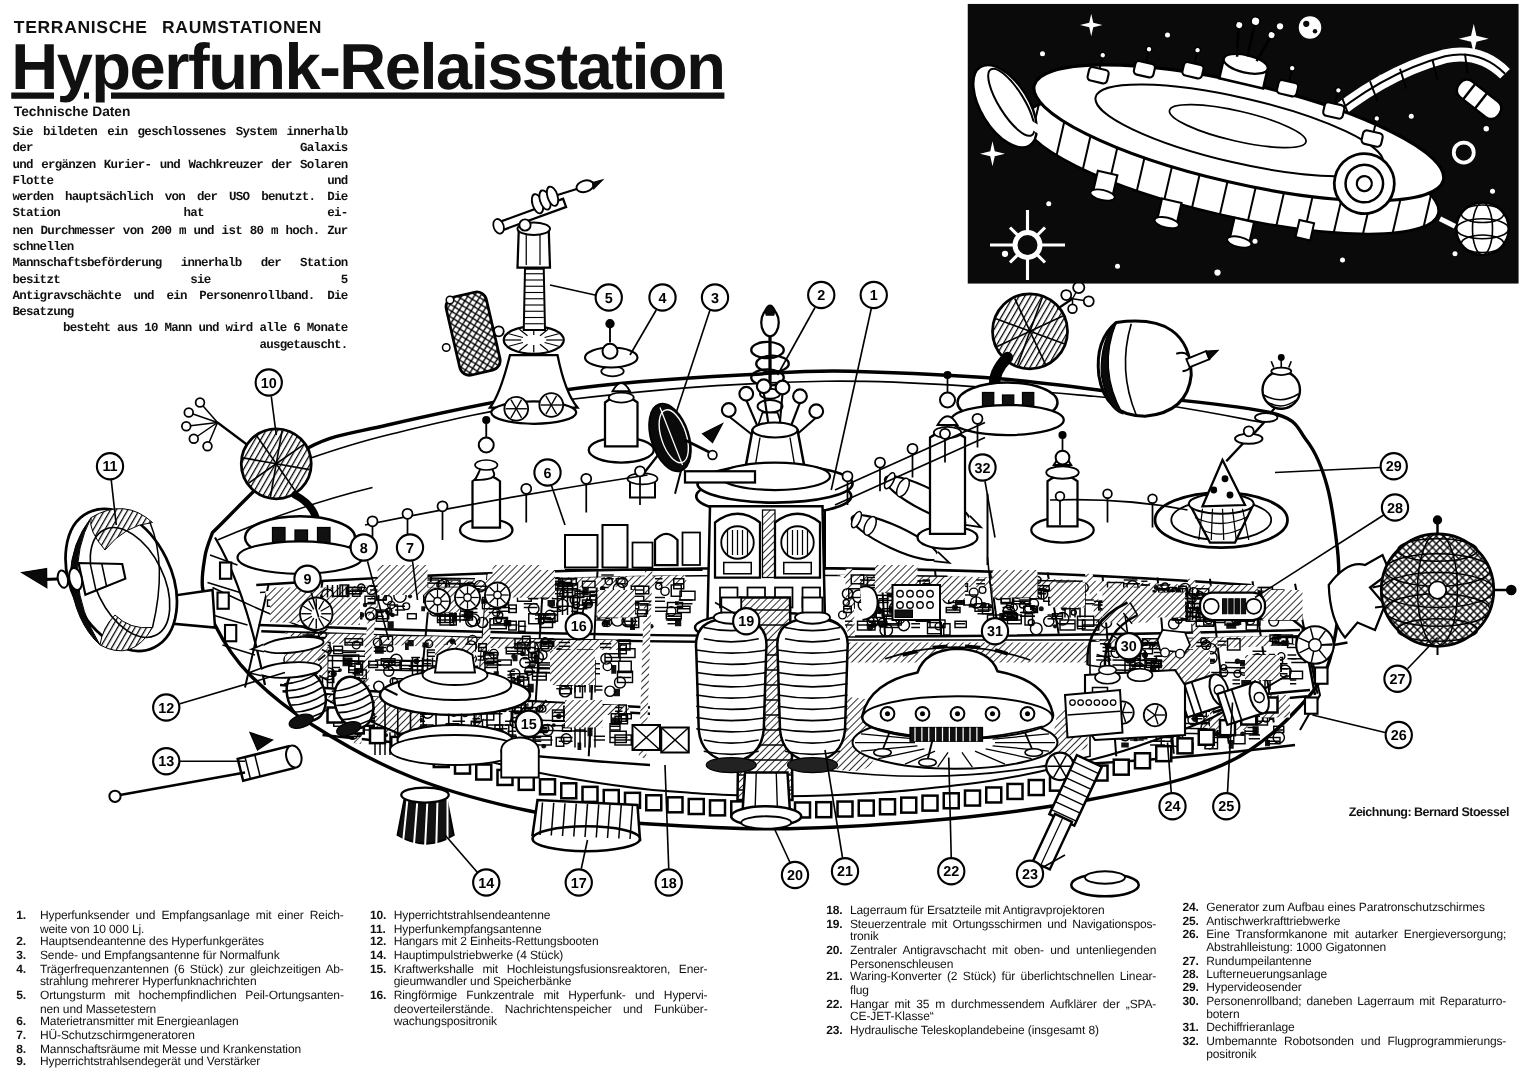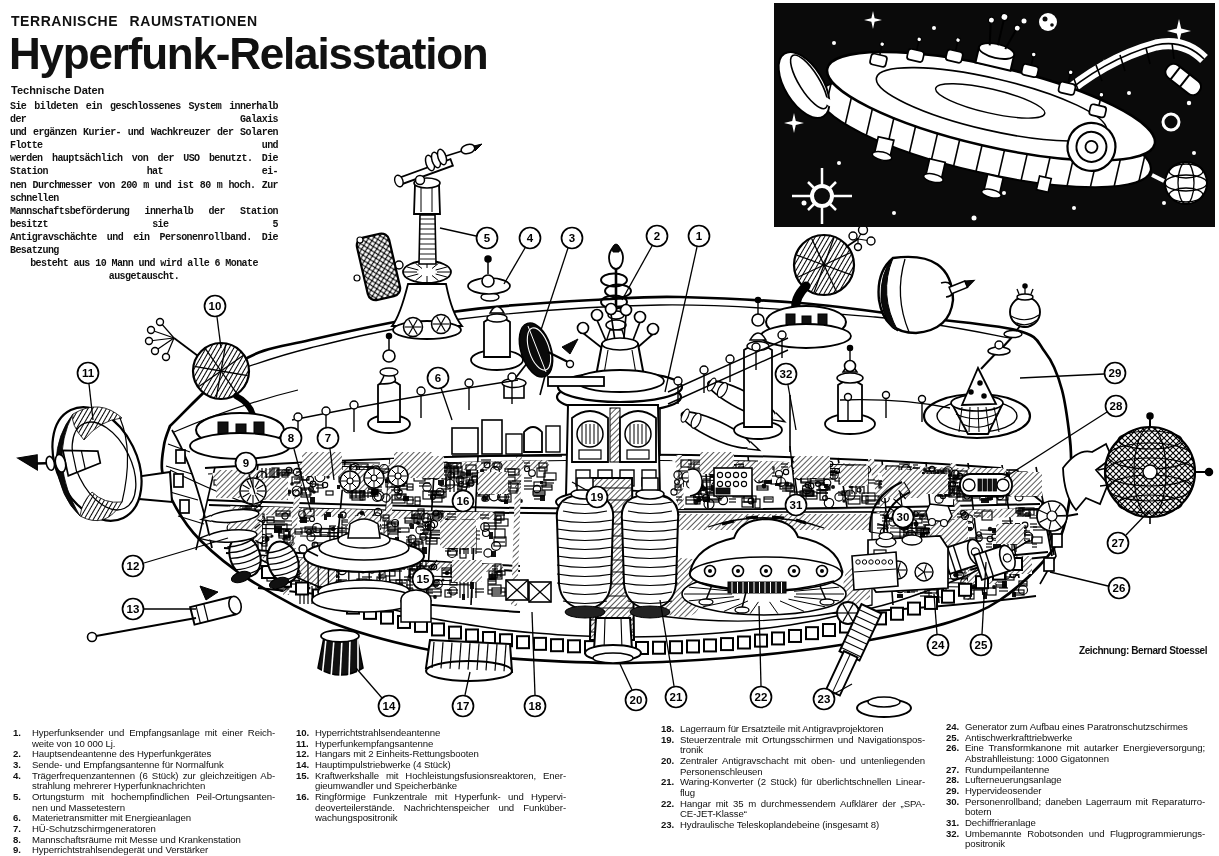--- a/index.html
+++ b/index.html
@@ -1,24 +1,24 @@
 <!DOCTYPE html>
 <html><head>
 <meta charset="utf-8">
 <style>
 * { margin: 0; padding: 0; box-sizing: border-box; }
 html, body { width: 1219px; height: 856px; background: #fff; overflow: hidden;
   font-family: "Liberation Sans", sans-serif; color: #111; }
 .abs { position: absolute; }
 #kicker { left: 11px; top: 14px; font-size: 14px; font-weight: bold; letter-spacing: 0.55px; word-spacing: 7px; line-height: 14px; }
-#title { left: 9px; top: 34px; font-size: 44px; font-weight: bold; letter-spacing: -1.2px; line-height: 40px; }
+#title { left: 9px; top: 34px; font-size: 52px; font-weight: bold; letter-spacing: -1.2px; line-height: 40px; text-decoration: underline; }
 #td { left: 11px; top: 84px; font-size: 11px; font-weight: bold; }
 #para { left: 10px; top: 100px; width: 268px; font-size: 10px; font-weight: bold; letter-spacing: -0.58px; line-height: 13.1px; font-family: Liberation Mono, monospace; }
 .pj { text-align: justify; text-align-last: justify; }
-.pl { text-align: center; }
+.pl { text-align: right; }
 .leg { font-size: 9.6px; line-height: 10.65px; letter-spacing: -0.1px; }
 .li { position: relative; padding-left: 19px; }
 .n { position: absolute; left: 0; font-weight: bold; }
 .jl { text-align: justify; text-align-last: justify; }
 .ll { text-align: left; }
 #c1 { left: 13px; top: 728px; width: 262px; }
 #c2 { left: 296px; top: 728px; width: 270px; }
 #c3 { left: 661px; top: 724px; width: 264px; }
 #c4 { left: 946px; top: 722px; width: 259px; }
 #zg { left: 1079px; top: 645px; font-size: 10px; font-weight: bold; letter-spacing: -0.4px; }

